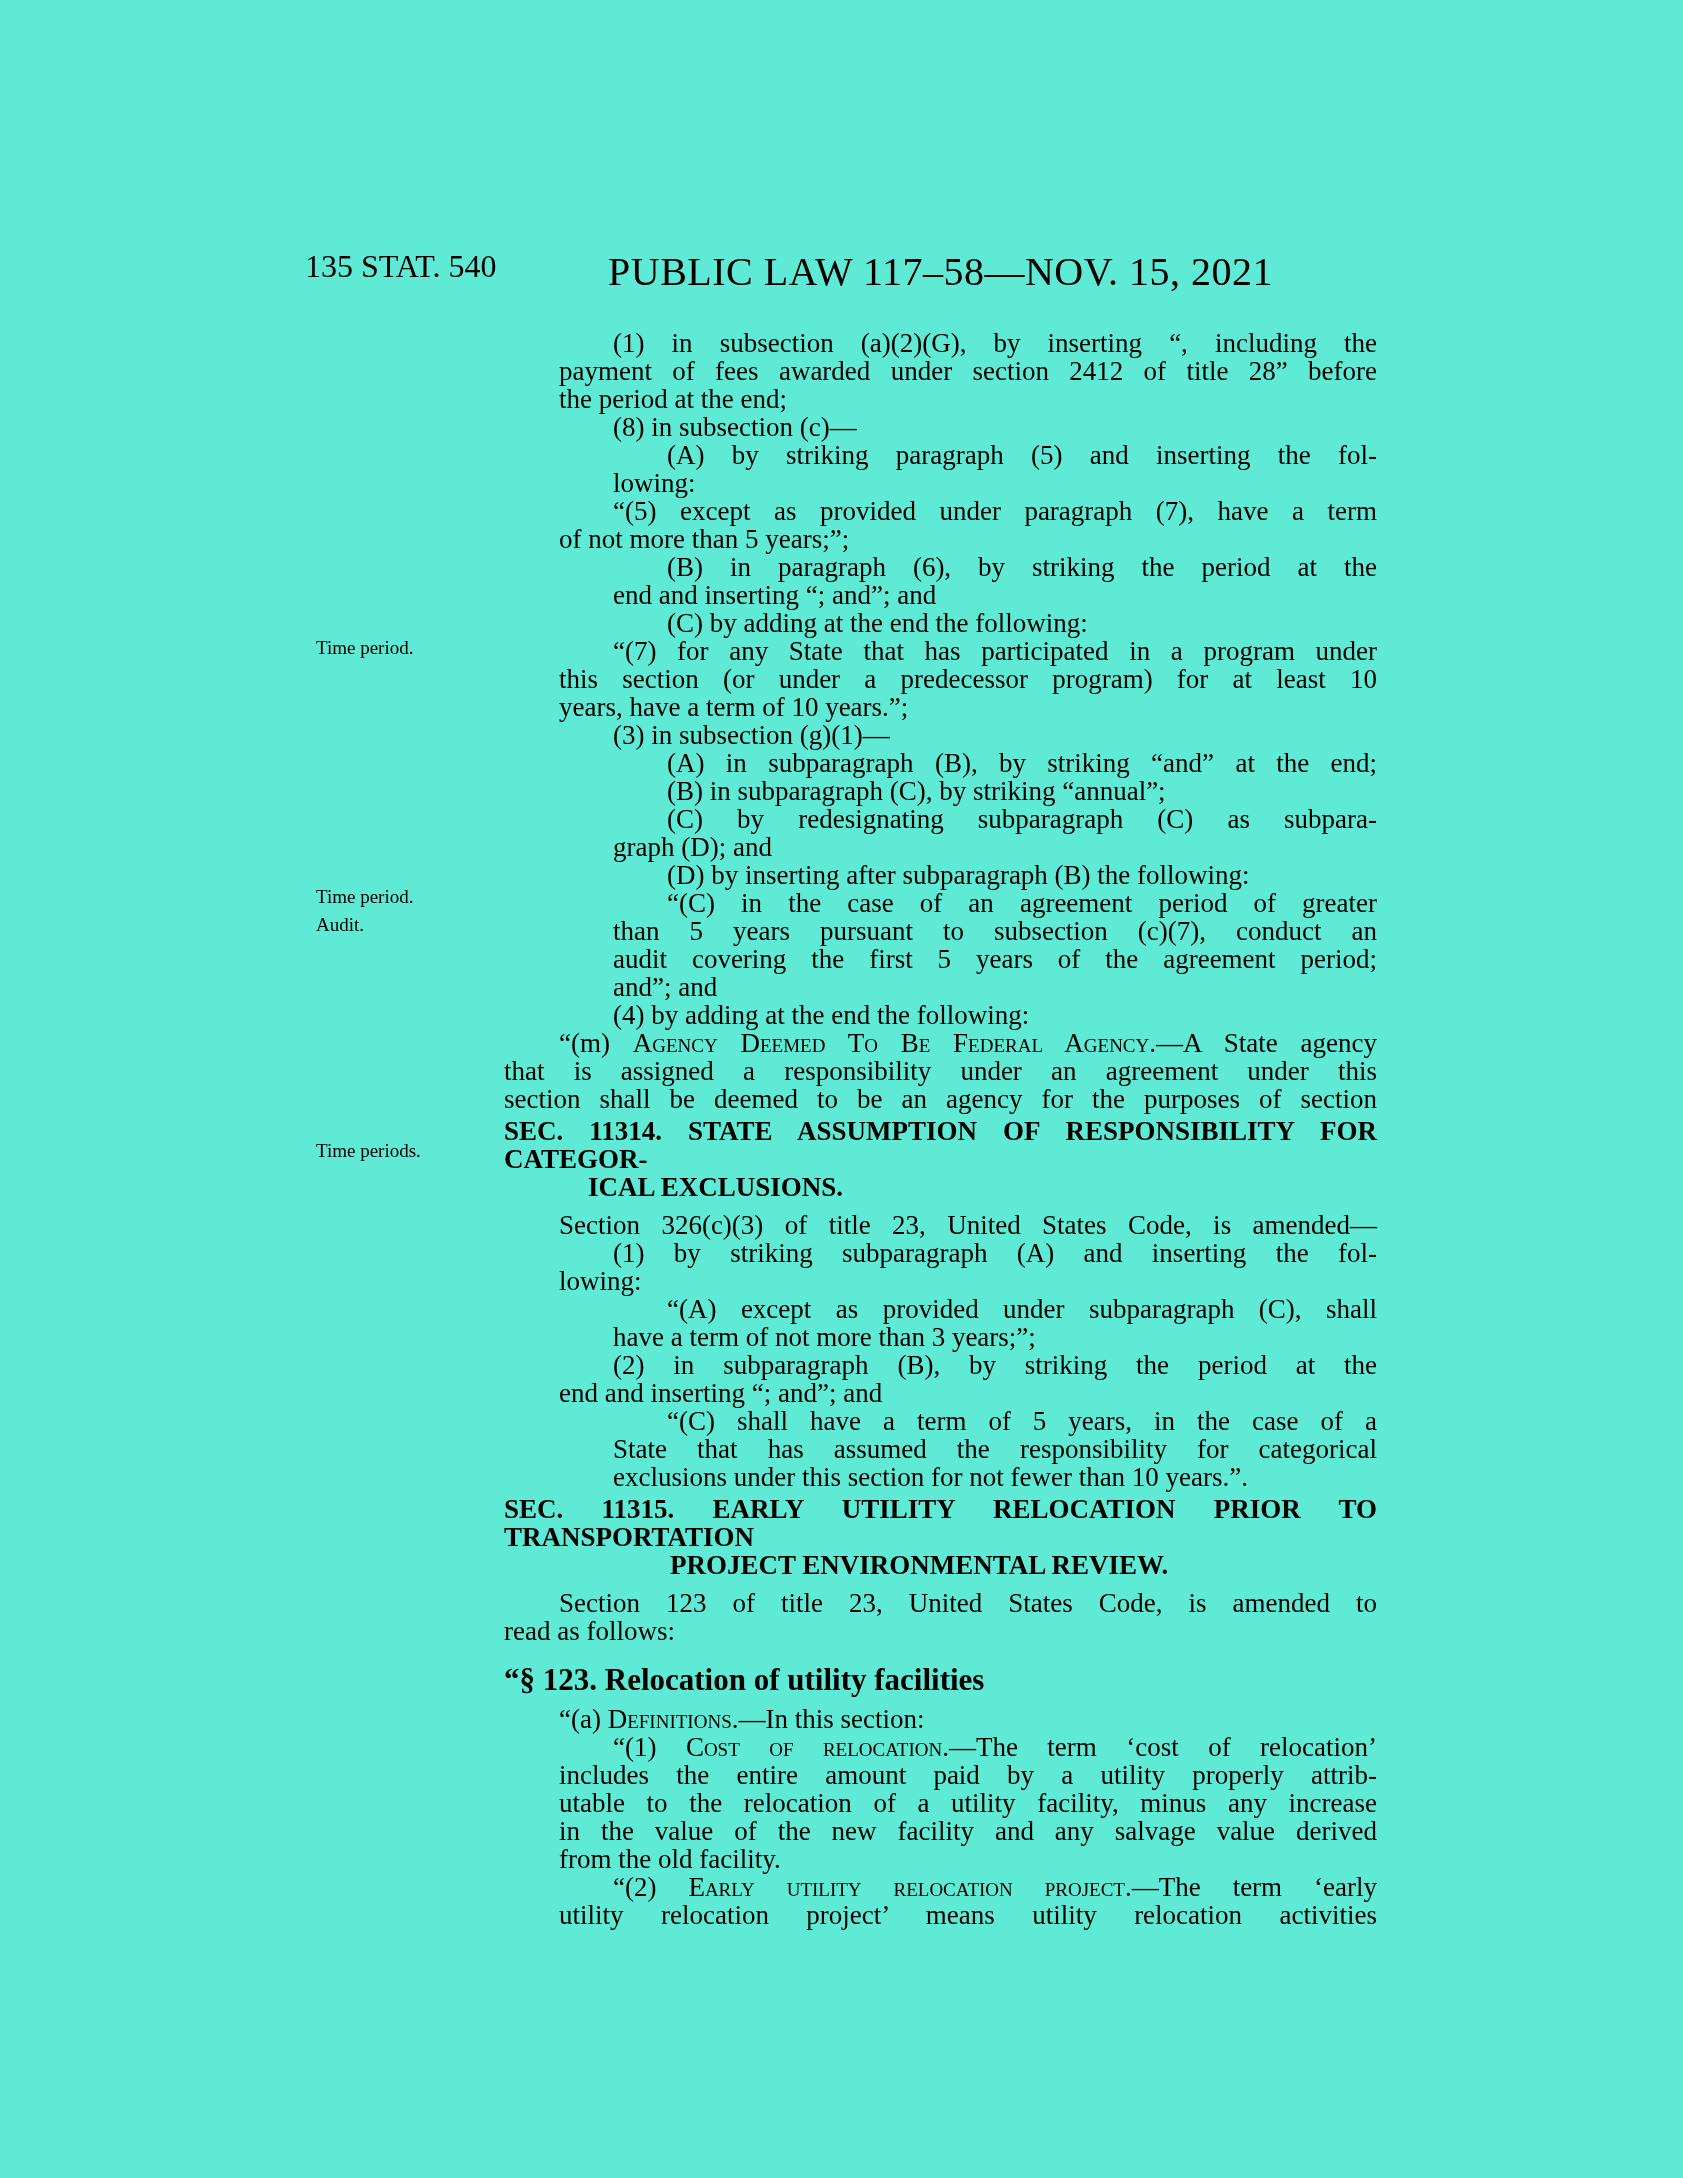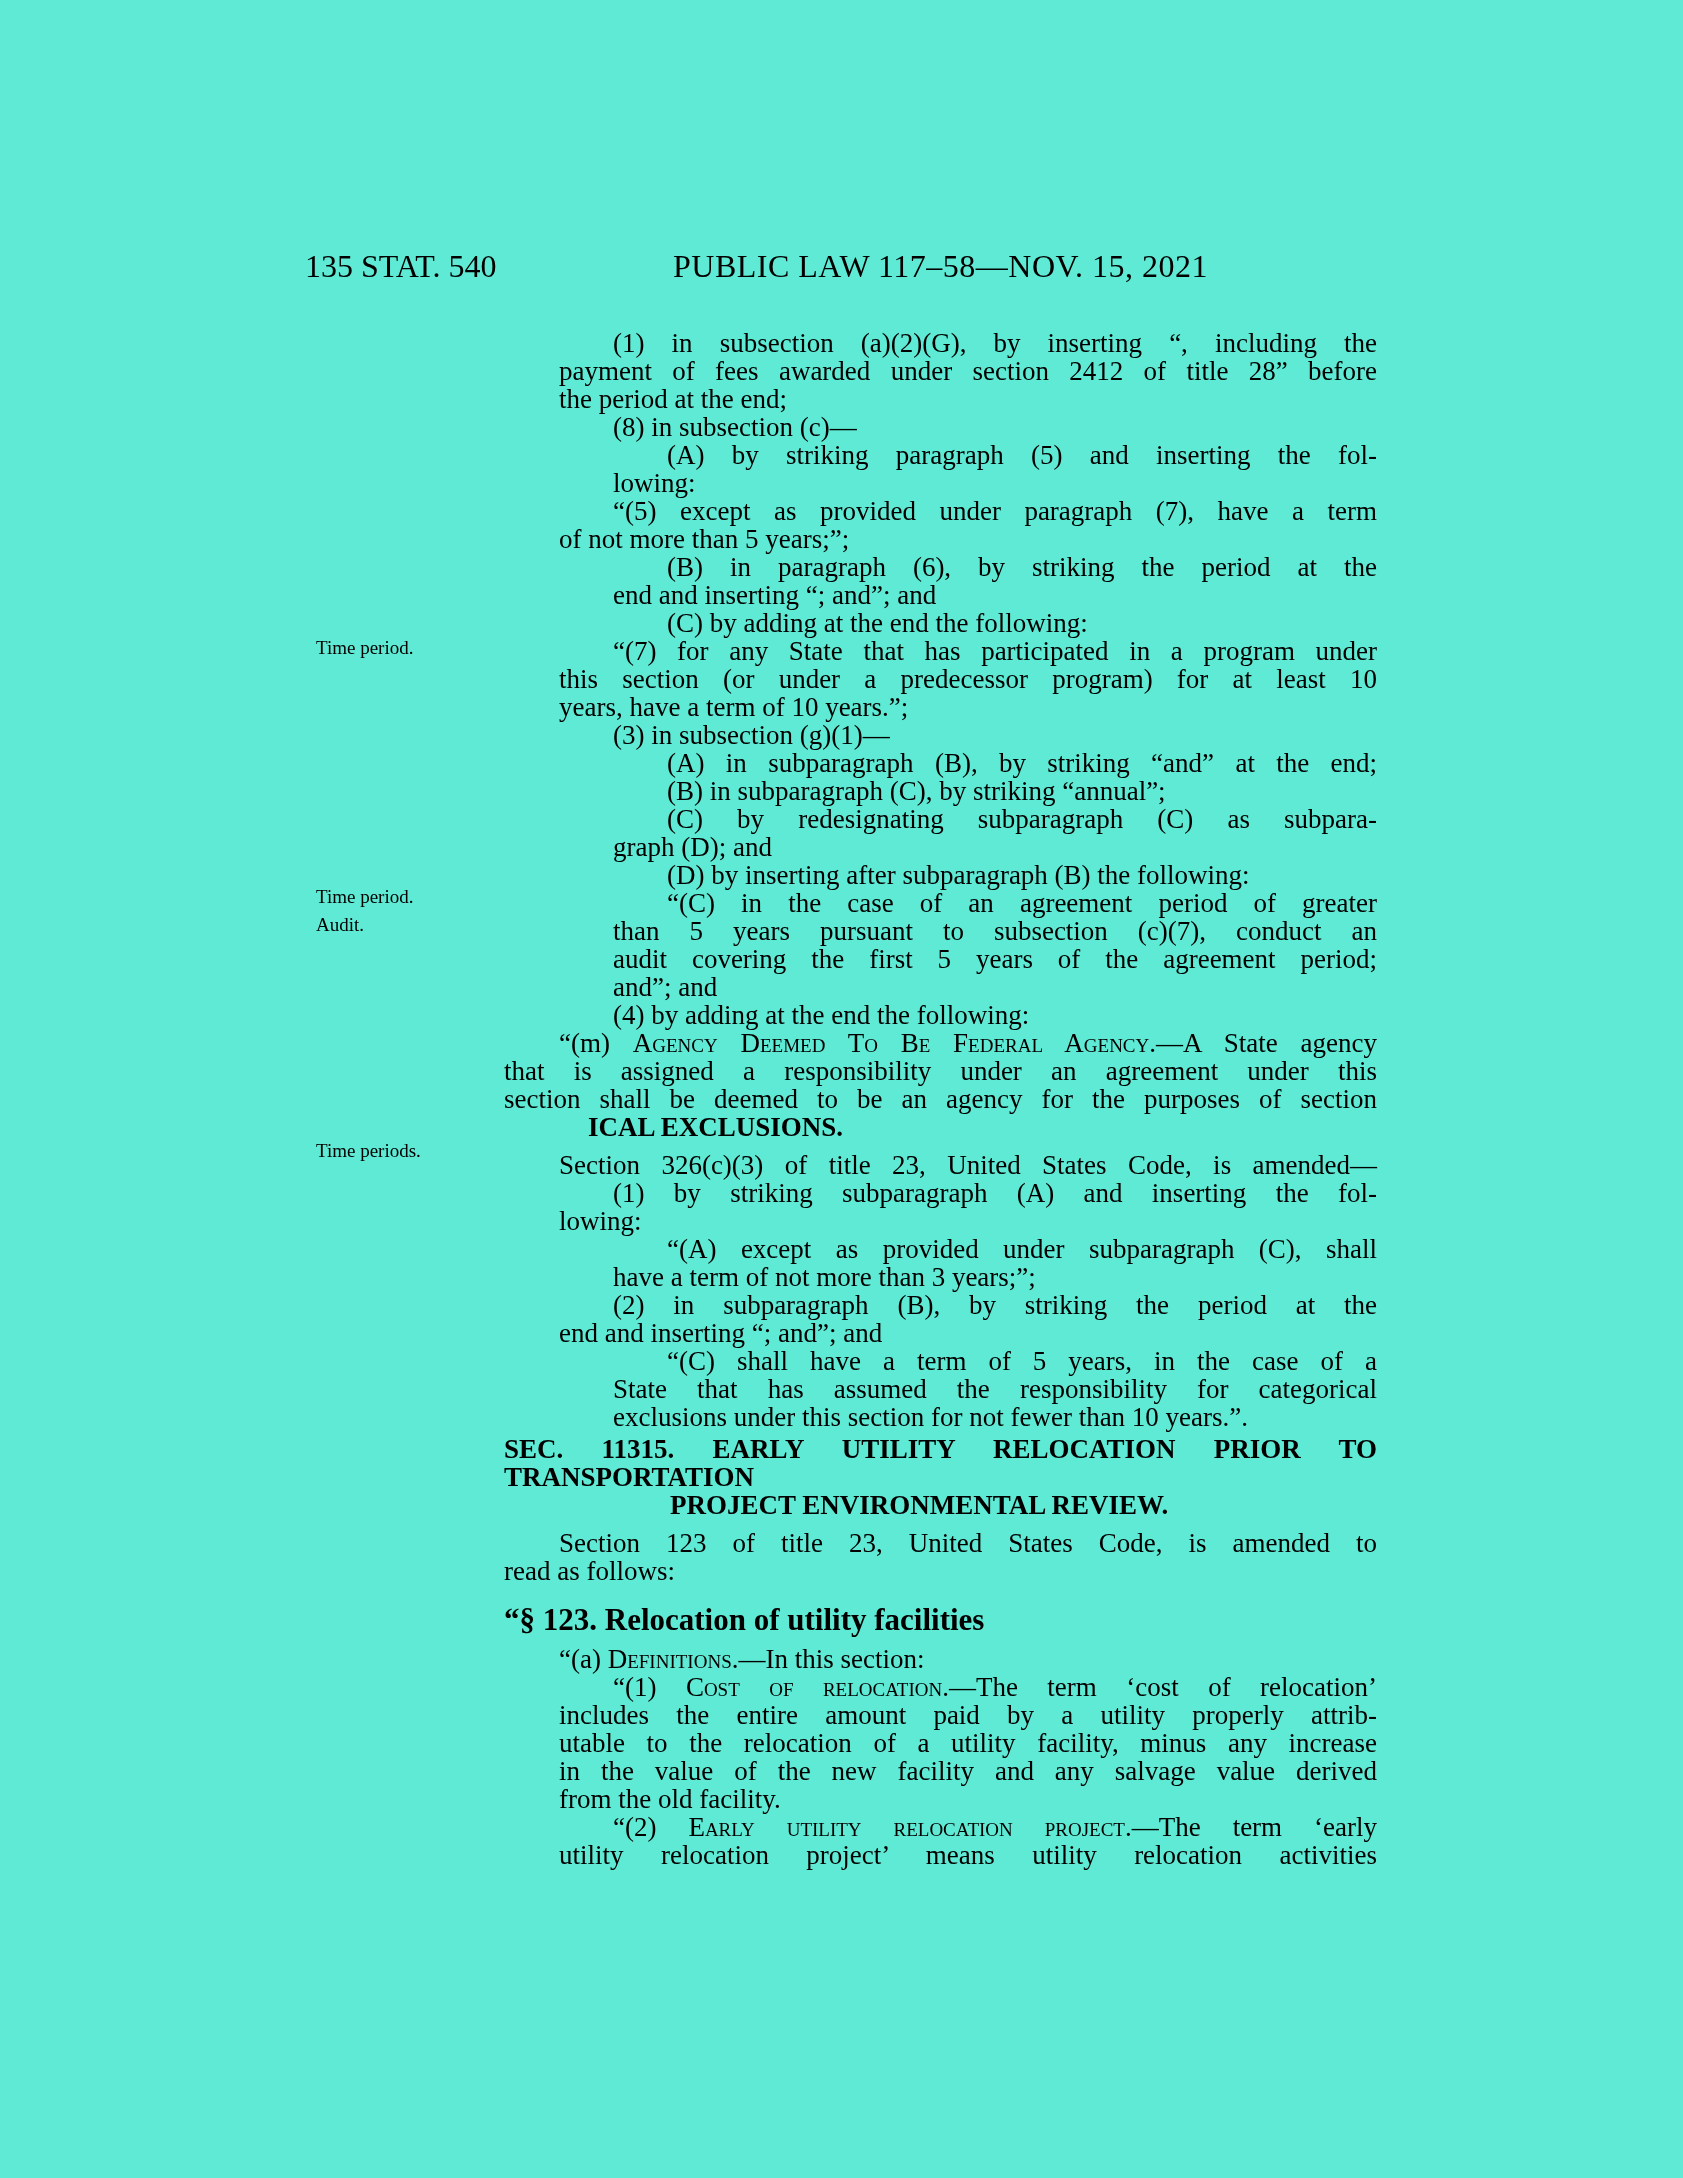--- a/index.html
+++ b/index.html
@@ -22,21 +22,21 @@
     top: 248px;
     font-size: 32px;
     white-space: nowrap;
   }
   .header-title {
     position: absolute;
     left: 504px;
     top: 248px;
     width: 873px;
     text-align: center;
-    font-size: 32px;
+    font-size: 40px;
     letter-spacing: 0.5px;
     white-space: nowrap;
   }
   .mnote {
     position: absolute;
     left: 316px;
     width: 193px;
     font-size: 19px;
     line-height: 28px;
   }
@@ -103,20 +103,21 @@
       <div class="line i110"><span>graph (D); and</span></div>
       <div class="line i165"><span>(D) by inserting after subparagraph (B) the following:</span></div>
       <div class="line i165 j"><span>“(C) in the case of an agreement period of greater</span></div>
       <div class="line i110 j"><span>than 5 years pursuant to subsection (c)(7), conduct an</span></div>
       <div class="line i110 j"><span>audit covering the first 5 years of the agreement period;</span></div>
       <div class="line i110"><span>and”; and</span></div>
       <div class="line i110"><span>(4) by adding at the end the following:</span></div>
       <div class="line i56 j"><span>“(m) </span><span class="sc">Agency Deemed To Be Federal Agency</span><span>.—A State agency</span></div>
       <div class="line j"><span>that is assigned a responsibility under an agreement under this</span></div>
       <div class="line j"><span>section shall be deemed to be an agency for the purposes of section</span></div>
+      <div class="line b j mth"><span>SEC. 11314. STATE ASSUMPTION OF RESPONSIBILITY FOR CATEGOR-</span></div>
       <div class="line i85 b"><span>ICAL EXCLUSIONS.</span></div>
       <div class="line i56 j mtp"><span>Section 326(c)(3) of title 23, United States Code, is amended—</span></div>
       <div class="line i110 j"><span>(1) by striking subparagraph (A) and inserting the fol-</span></div>
       <div class="line i56"><span>lowing:</span></div>
       <div class="line i165 j"><span>“(A) except as provided under subparagraph (C), shall</span></div>
       <div class="line i110"><span>have a term of not more than 3 years;”;</span></div>
       <div class="line i110 j"><span>(2) in subparagraph (B), by striking the period at the</span></div>
       <div class="line i56"><span>end and inserting “; and”; and</span></div>
       <div class="line i165 j"><span>“(C) shall have a term of 5 years, in the case of a</span></div>
       <div class="line i110 j"><span>State that has assumed the responsibility for categorical</span></div>

